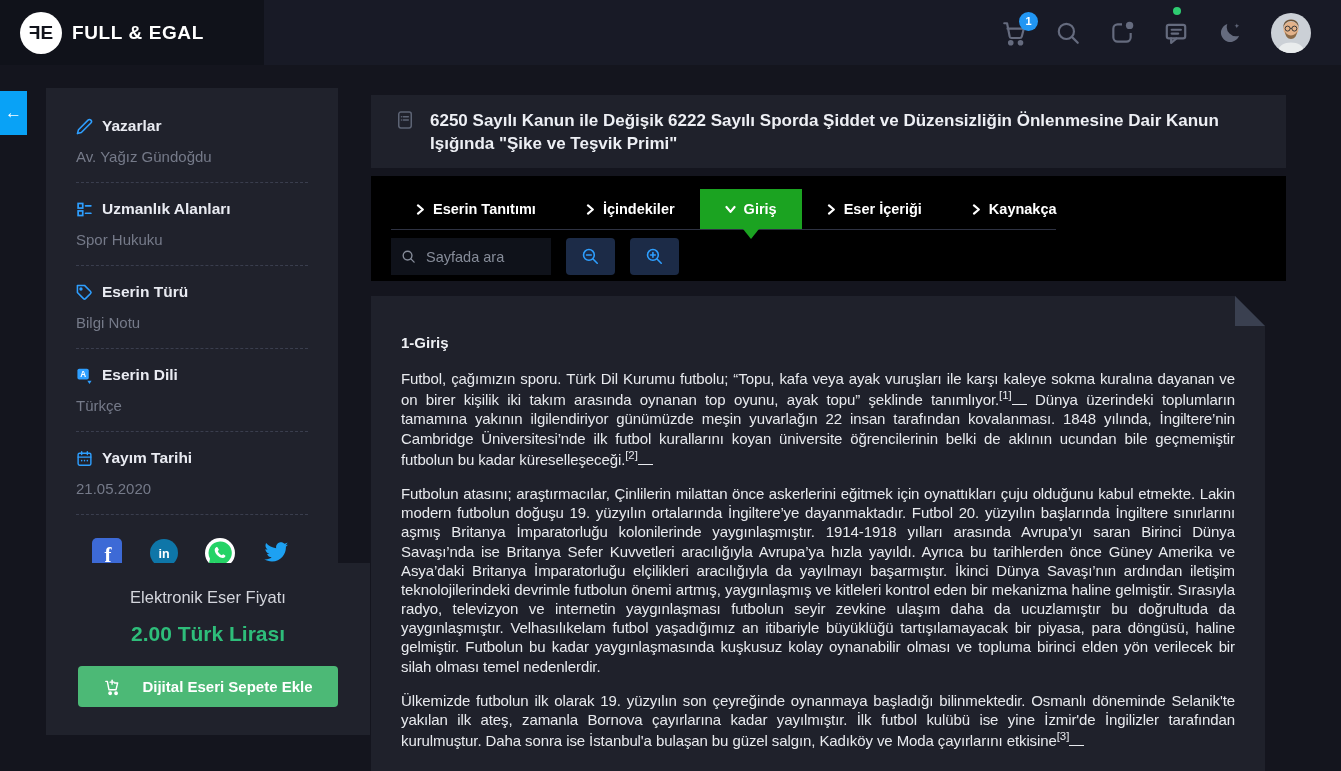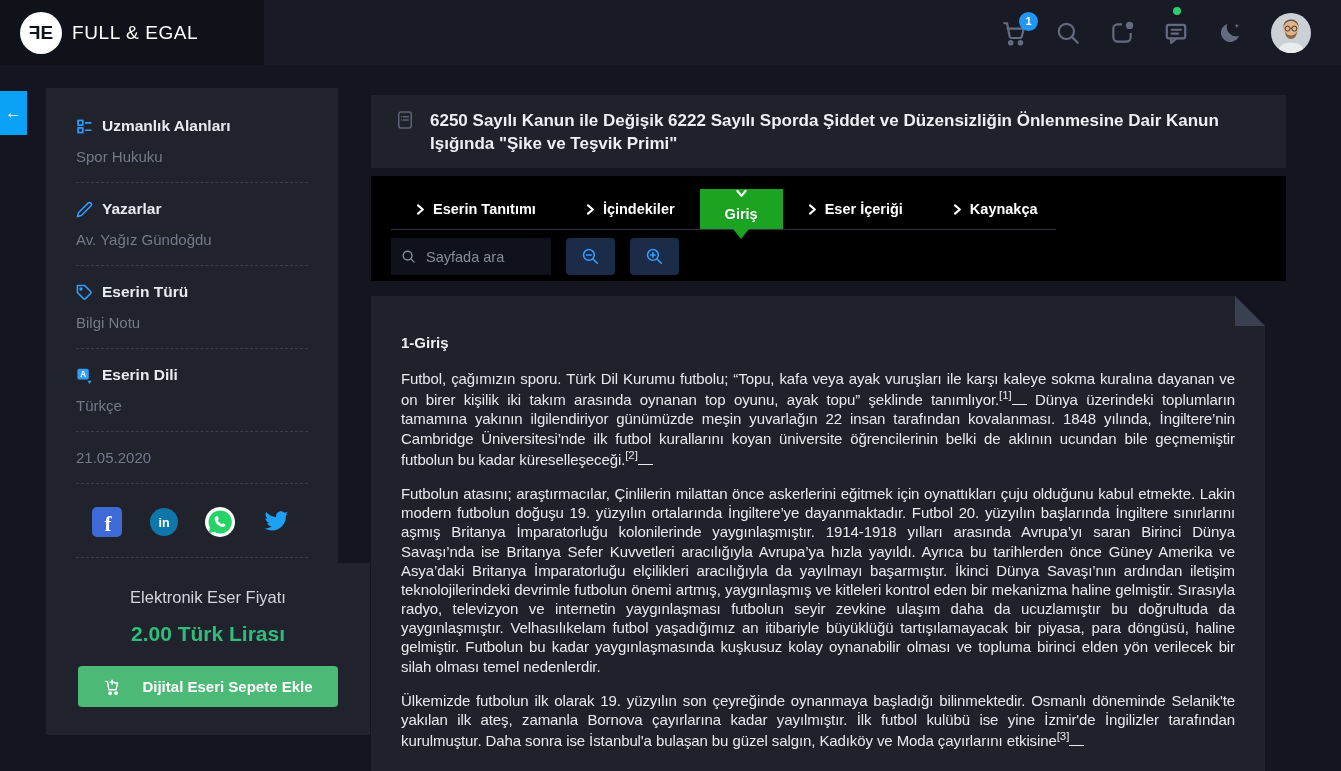--- a/index.html
+++ b/index.html
@@ -4,21 +4,21 @@
 <style>
   html,body{margin:0;padding:0;width:1341px;height:771px;overflow:hidden;
     background:#14151e;font-family:"Liberation Sans",sans-serif;}
   *{box-sizing:border-box;}
   
   .navbar{position:absolute;top:0;left:0;width:1341px;height:65px;background:#181a26;display:flex;align-items:center;}
   .logo-block{width:264px;height:65px;background:#10121a;display:flex;align-items:center;padding-left:20px;}
   .logo-circle{width:42px;height:42px;border-radius:50%;background:#fff;display:flex;align-items:center;justify-content:center;
     font-weight:bold;color:#12141c;font-size:19px;letter-spacing:-2px;}
   .logo-circle .flip{display:inline-block;transform:scaleX(-1);}
-  .brand{color:#fff;font-weight:normal;font-size:19px;margin-left:10px;letter-spacing:0.6px;}
+  .brand{color:#fff;font-weight:bold;font-size:19px;margin-left:10px;letter-spacing:0.6px;}
   .nav-icons{margin-left:auto;display:flex;align-items:center;gap:28px;padding-right:30px;}
   .nav-icon{width:26px;height:26px;color:#656b7e;position:relative;cursor:pointer;}
   .nav-icon svg{width:100%;height:100%;}
   .badge{position:absolute;top:-8px;right:-11px;width:19px;height:19px;border-radius:50%;background:#2196f3;color:#fff;
     font-size:11px;font-weight:bold;display:flex;align-items:center;justify-content:center;}
   .presence-dot{position:absolute;top:-13px;left:10px;width:8px;height:8px;border-radius:50%;background:#2ecc71;}
   .avatar{width:40px;height:40px;border-radius:50%;overflow:hidden;flex:0 0 auto;}
   
   .back-btn{position:absolute;left:0;top:91px;width:27px;height:44px;background:#09a2f6;color:#fff;border:none;
     display:flex;align-items:center;justify-content:center;font-size:17px;cursor:pointer;}
@@ -46,21 +46,21 @@
   .title-card{position:absolute;left:371px;top:95px;width:915px;background:#1f212b;padding:14px 24px 13px;display:flex;gap:15px;}
   .title-icon{flex:0 0 auto;width:20px;height:20px;margin-top:1px;}
   .title-icon svg{width:20px;height:20px;}
   .doc-title{color:#edeff4;font-weight:bold;font-size:17px;line-height:23px;}
   
   .tabs-card{position:absolute;left:371px;top:176px;width:915px;height:105px;background:#000000;padding:13px 20px 0;}
   .tabs-row{display:flex;align-items:stretch;border-bottom:1px solid #2e3242;width:665px;}
   .tab{position:relative;display:flex;align-items:center;gap:8px;padding:0 25px;height:40px;color:#fff;
     font-weight:bold;font-size:14.5px;cursor:pointer;white-space:nowrap;}
   .tab .chev{display:inline-flex;color:#fff;}
-  .tab.active{background:#1ba321;flex-direction:column;}
+  .tab.active{background:#1ba321;}
   .tab.active::after{content:"";position:absolute;left:50%;bottom:-10px;transform:translateX(-50%);
     border-left:8px solid transparent;border-right:8px solid transparent;border-top:10px solid #1ba321;}
   .search-row{display:flex;margin-top:8px;gap:15px;align-items:center;}
   .search-box{width:160px;height:37px;background:#0f121a;display:flex;align-items:center;padding:0 10px;gap:8px;}
   .search-box svg{width:15px;height:15px;color:#868c99;flex:0 0 auto;}
   .search-box input{background:transparent;border:none;outline:none;color:#aeb2bd;font-size:14.5px;width:100%;
     font-family:"Liberation Sans",sans-serif;}
   .search-box input::placeholder{color:#868c99;}
   .zoom-btn{width:49px;height:37px;background:#1c2b47;border:none;border-radius:4px;display:flex;align-items:center;
     justify-content:center;cursor:pointer;color:#2e9fff;}
@@ -137,48 +137,48 @@
 
 <button class="back-btn">
   <span>←</span>
 </button>
 
 <div class="sidebar">
   <div id="sidebar-groups">
   <div class="group">
     <div class="g-head">
       <span class="g-icon">
+            <svg viewBox="0 0 24 24" fill="none" stroke="#2e9fff" stroke-width="2.2" stroke-linejoin="round">
+              <path d="M17 3a2.8 2.8 0 1 1 4 4L7.5 20.5 2 22l1.5-5.5L17 3z"></path>
+            </svg>
+          </span>
+      <span class="g-label">Yazarlar</span>
+    </div>
+    <div class="g-value">Av. Yağız Gündoğdu</div>
+  </div>
+
+  <div class="group">
+    <div class="g-head">
+      <span class="g-icon">
             <svg viewBox="0 0 24 24" fill="none" stroke="#2e9fff" stroke-width="2.4" stroke-linecap="round">
               <rect x="3" y="3.5" width="6.5" height="6.5"></rect>
               <rect x="3" y="14" width="6.5" height="6.5"></rect>
               <line x1="13.5" y1="6.8" x2="21" y2="6.8"></line>
               <line x1="13.5" y1="17.3" x2="21" y2="17.3"></line>
             </svg>
           </span>
       <span class="g-label">Uzmanlık Alanları</span>
     </div>
     <div class="g-value">Spor Hukuku</div>
   </div>
 
   <div class="group">
     <div class="g-head">
       <span class="g-icon">
             <svg viewBox="0 0 24 24" fill="none" stroke="#2e9fff" stroke-width="2.2" stroke-linejoin="round">
-              <path d="M17 3a2.8 2.8 0 1 1 4 4L7.5 20.5 2 22l1.5-5.5L17 3z"></path>
-            </svg>
-          </span>
-      <span class="g-label">Yazarlar</span>
-    </div>
-    <div class="g-value">Av. Yağız Gündoğdu</div>
-  </div>
-
-  <div class="group">
-    <div class="g-head">
-      <span class="g-icon">
-            <svg viewBox="0 0 24 24" fill="none" stroke="#2e9fff" stroke-width="2.2" stroke-linejoin="round">
               <path d="M20.6 13.4L13.4 20.6a2 2 0 0 1-2.8 0L2 12V2h10l8.6 8.6a2 2 0 0 1 0 2.8z"></path>
               <circle cx="7" cy="7" r="1.3" fill="#2e9fff"></circle>
             </svg>
           </span>
       <span class="g-label">Eserin Türü</span>
     </div>
     <div class="g-value">Bilgi Notu</div>
   </div>
 
   <div class="group">
@@ -189,20 +189,34 @@
               <text x="10" y="14.5" font-size="11.5" font-weight="bold" fill="#fff" text-anchor="middle" font-family="Liberation Sans,sans-serif">A</text>
               <path d="M16 19.5h6l-3 4.5z" fill="#2e9fff"></path>
             </svg>
           </span>
       <span class="g-label">Eserin Dili</span>
     </div>
     <div class="g-value">Türkçe</div>
   </div>
 
   <div class="group">
+    <div class="g-head">
+      <span class="g-icon">
+            <svg viewBox="0 0 24 24" fill="none" stroke="#2e9fff" stroke-width="2" stroke-linecap="round">
+              <rect x="3" y="4.5" width="18" height="17" rx="2"></rect>
+              <line x1="8" y1="2.5" x2="8" y2="6.5"></line>
+              <line x1="16" y1="2.5" x2="16" y2="6.5"></line>
+              <line x1="3" y1="10" x2="21" y2="10"></line>
+              <circle cx="8" cy="15" r="1.1" fill="#2e9fff" stroke="none"></circle>
+              <circle cx="12" cy="15" r="1.1" fill="#2e9fff" stroke="none"></circle>
+              <circle cx="16" cy="15" r="1.1" fill="#2e9fff" stroke="none"></circle>
+            </svg>
+          </span>
+      <span class="g-label">Yayım Tarihi</span>
+    </div>
     <div class="g-value">21.05.2020</div>
   </div>
 </div>
   <div class="social-row" id="social-row">
       <span class="social-icon">
         <svg viewBox="0 0 30 30">
           <rect width="30" height="30" rx="5" fill="#3d6ad6"></rect>
           <text x="16" y="24" font-size="21" font-weight="bold" fill="#fff" text-anchor="middle" font-family="Liberation Serif,serif">f</text>
         </svg>
       </span>

